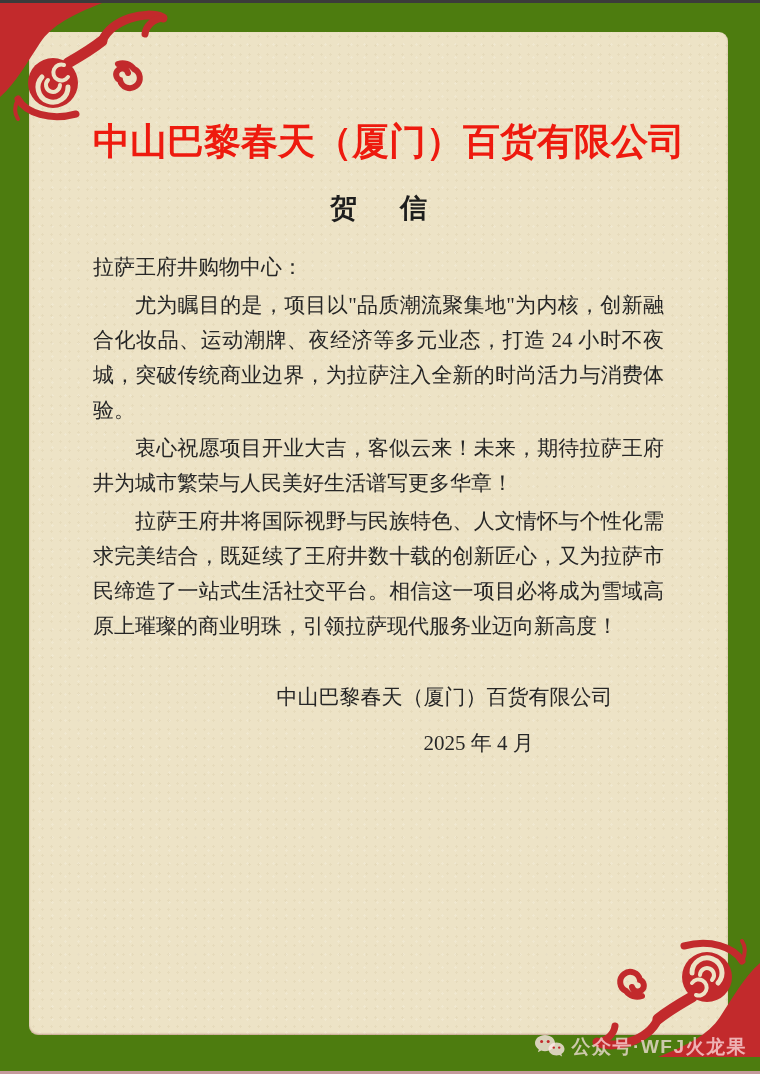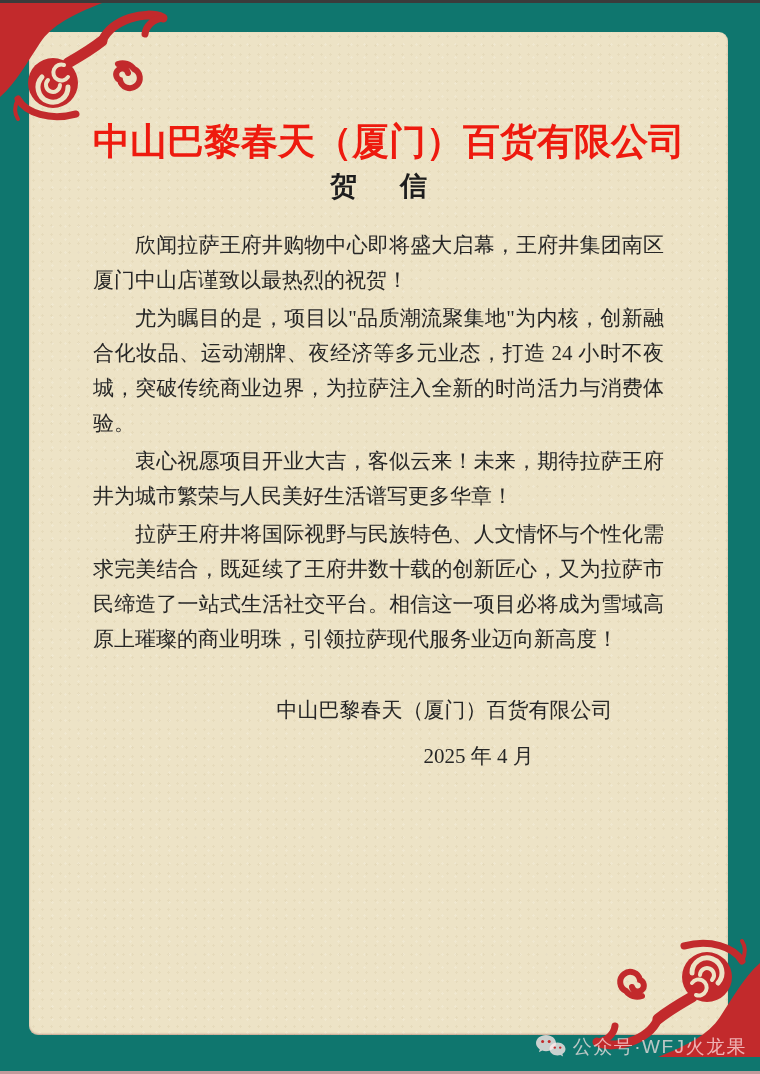--- a/index.html
+++ b/index.html
@@ -5,21 +5,21 @@
   html,body{
     margin:0; padding:0;
     width:760px; height:1074px;
     background:#3b3b3b;
     font-family:"Liberation Serif", serif;
     overflow:hidden;
   }
   .frame{
     position:absolute; left:0; top:3px;
     width:760px; height:1068px;
-    background:#0f766e;
+    background:#4d7c0f;
     overflow:hidden;
   }
   .paper{
     position:absolute; left:29px; top:29px;
     width:699px; height:1003px;
     background:#ede3c6;
     background-image:
       radial-gradient(rgba(169,148,98,0.10) 1px, transparent 1.4px),
       radial-gradient(rgba(255,255,255,0.18) 1px, transparent 1.4px);
     background-size:9px 9px, 13px 13px;
@@ -34,21 +34,21 @@
     text-align:center;
     font-family:"Liberation Sans", sans-serif;
     font-weight:bold;
     font-size:37px;
     line-height:48px;
     color:#ee1a0e;
     letter-spacing:0px;
     white-space:nowrap;
   }
   .letter-title{
-    margin-top:4px;
+    margin-top:26px;
     text-align:center;
     font-weight:bold;
     font-size:27px;
     line-height:32px;
     color:#1d1d1d;
     letter-spacing:18px;
     text-indent:18px;
   }
   .letter-body{
     margin-top:26px;
@@ -73,20 +73,21 @@
     font-size:21px; color:#262626;
     white-space:nowrap;
   }
   .cloud{ position:absolute; pointer-events:none; }
   .cloud.tl{ left:0; top:0; }
   .cloud.br{ right:0; bottom:14px; transform:rotate(180deg); }
   .watermark{
     position:absolute; right:13px; bottom:11px;
     display:flex; align-items:center; gap:7px;
     z-index:20;
+    font-weight:bold;
   }
   .watermark .wm-label{
     font-family:"Liberation Sans", sans-serif;
     font-size:19px;
     letter-spacing:1.5px;
     color:rgba(255,231,231,0.72);
     white-space:nowrap;
   }
   .edge-strip-bottom{
     position:absolute; left:0; bottom:0;
@@ -99,21 +100,21 @@
 <body>
 
 <div class="frame">
 
   <div class="paper">
     <div class="content">
       <h1 class="company-title">中山巴黎春天（厦门）百货有限公司</h1>
       <div class="letter-title">贺 信</div>
 
       <div class="letter-body">
-        <p class="para">欣闻拉萨王府井购物中心即将盛大启幕，王府井集团南区厦门中山店谨致以最热烈的祝贺！</p>
+        <p class="salutation">拉萨王府井购物中心：</p>
         <p class="para">尤为瞩目的是，项目以"品质潮流聚集地"为内核，创新融合化妆品、运动潮牌、夜经济等多元业态，打造 24 小时不夜城，突破传统商业边界，为拉萨注入全新的时尚活力与消费体验。</p>
         <p class="para">衷心祝愿项目开业大吉，客似云来！未来，期待拉萨王府井为城市繁荣与人民美好生活谱写更多华章！</p>
         <p class="para">拉萨王府井将国际视野与民族特色、人文情怀与个性化需求完美结合，既延续了王府井数十载的创新匠心，又为拉萨市民缔造了一站式生活社交平台。相信这一项目必将成为雪域高原上璀璨的商业明珠，引领拉萨现代服务业迈向新高度！</p>
 
         <div class="signature">
           <p class="sig-company">中山巴黎春天（厦门）百货有限公司</p>
           <p class="sig-date">2025 年 4 月</p>
         </div>
       </div>
     </div>

